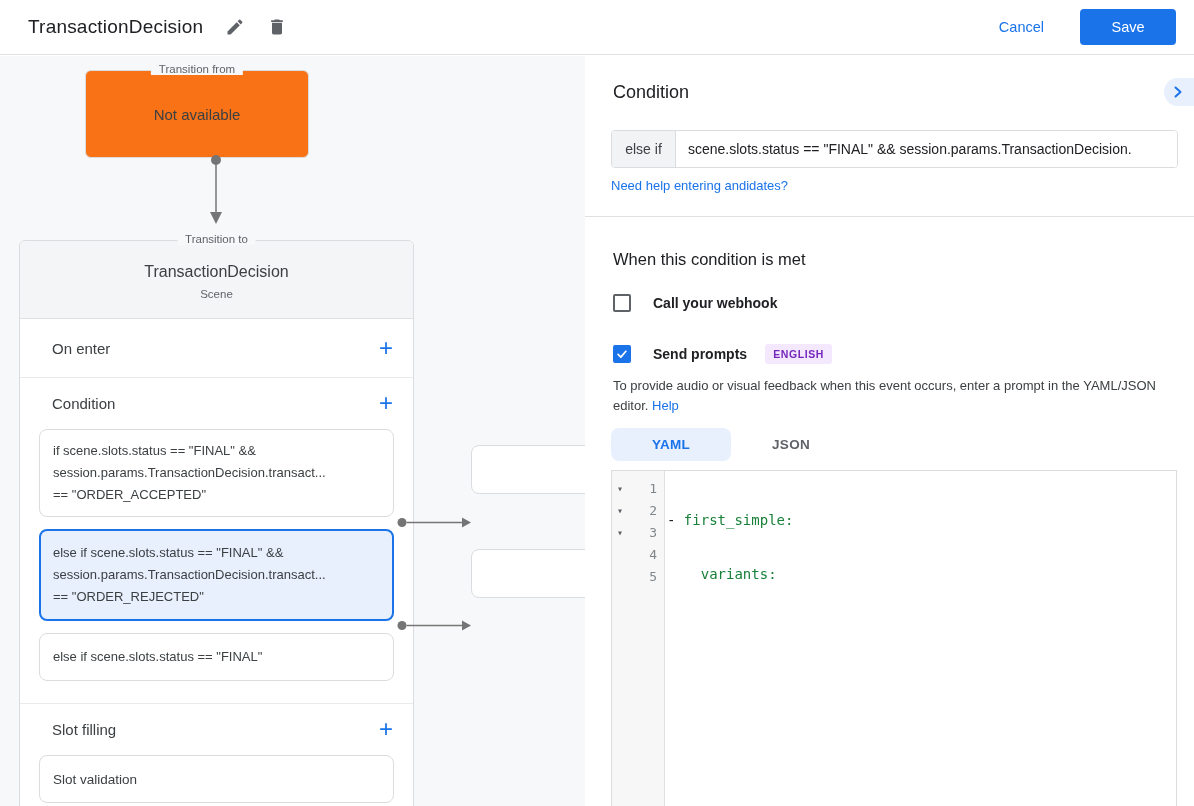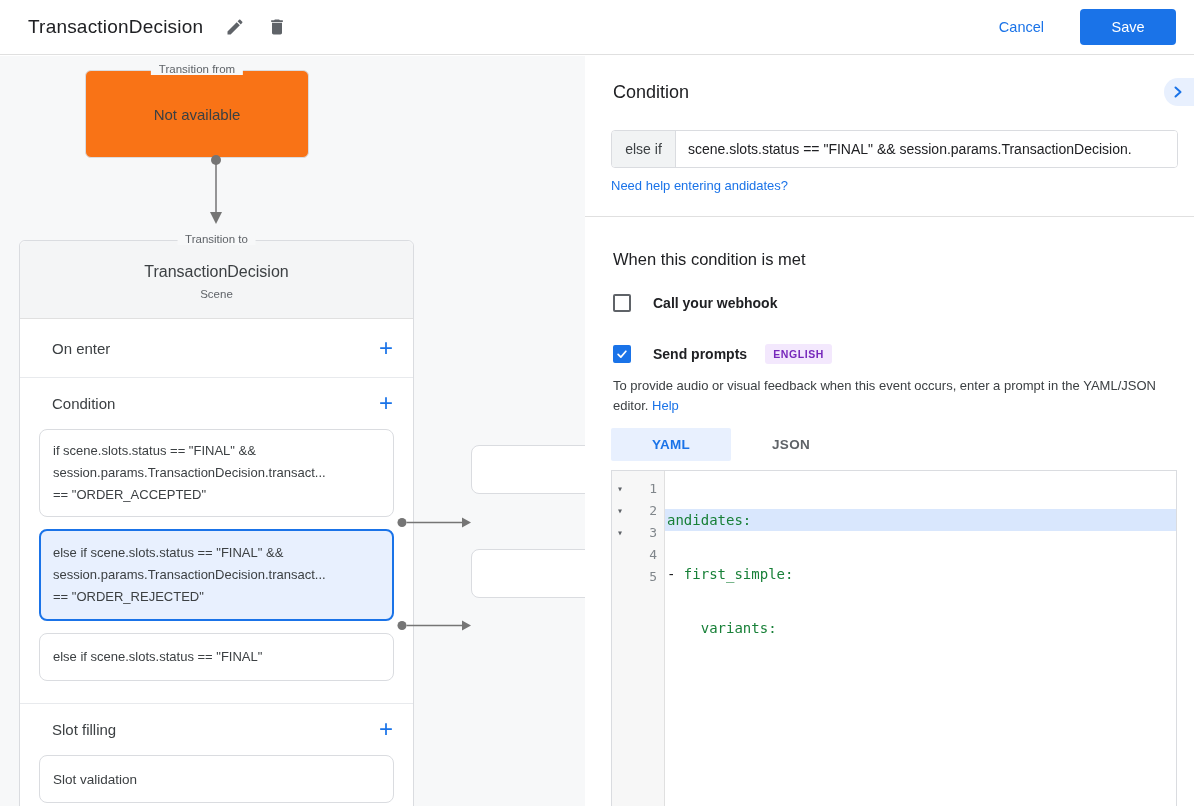--- a/index.html
+++ b/index.html
@@ -87,21 +87,21 @@
   .badge { margin-left:18px; background:#f3e8fd; color:#7627bb; font-size:10.5px; font-weight:700;
     letter-spacing:.6px; padding:4px 8px; border-radius:3px; }
 
   .desc { position:absolute; left:28px; top:320px; width:562px; font-size:13px;
     line-height:19.5px; color:#3c4043; }
   .desc .link { color:#1a73e8; cursor:pointer; }
 
   .tabs { position:absolute; left:26px; top:372px; display:flex; }
   .tab { width:120px; height:33px; display:flex; align-items:center; justify-content:center;
     font-size:13.5px; font-weight:700; letter-spacing:.3px; color:#5f6368; cursor:pointer; }
-  .tab.active { background:#e8f0fe; color:#1a73e8; border-radius:2px; }
+  .tab.active { background:#e8f0fe; color:#1a73e8; border-radius:8px; }
 
   .editor { position:absolute; left:26px; top:414px; width:566px; height:400px;
     border:1px solid #dadce0; display:flex; font-family:"DejaVu Sans Mono", monospace; font-size:14px; }
   .gutter { width:53px; background:#f7f7f7; border-right:1px solid #e0e0e0; padding-top:6px; flex:none; }
   .grow { height:22px; display:flex; align-items:center; }
   .fold { width:18px; padding-left:5px; font-size:10px; color:#5f6368; cursor:pointer; }
   .lnum { flex:1; text-align:right; padding-right:7px; font-size:13px; color:#80868b; }
   .code { flex:1; padding-top:6px; overflow:hidden; white-space:pre; }
   .cline { height:22px; line-height:22px; padding-left:2px; }
   .cline.active { background:#d9e7fd; }
@@ -266,20 +266,19 @@
       <div class="grow">
           <span class="fold"></span>
           <span class="lnum">4</span>
         </div>
       <div class="grow">
           <span class="fold"></span>
           <span class="lnum">5</span>
         </div>
     </div>
     <div class="code">
-      <div class="cline active"><span class="g">andidates:</span></div>
       <div class="cline"><span class="p">- </span><span class="g">first_simple:</span></div>
       <div class="cline"><span class="p">    </span><span class="g">variants:</span></div>
       <div class="cline"></div>
     </div>
   </div>
 
 </div>
 
 </body></html>

